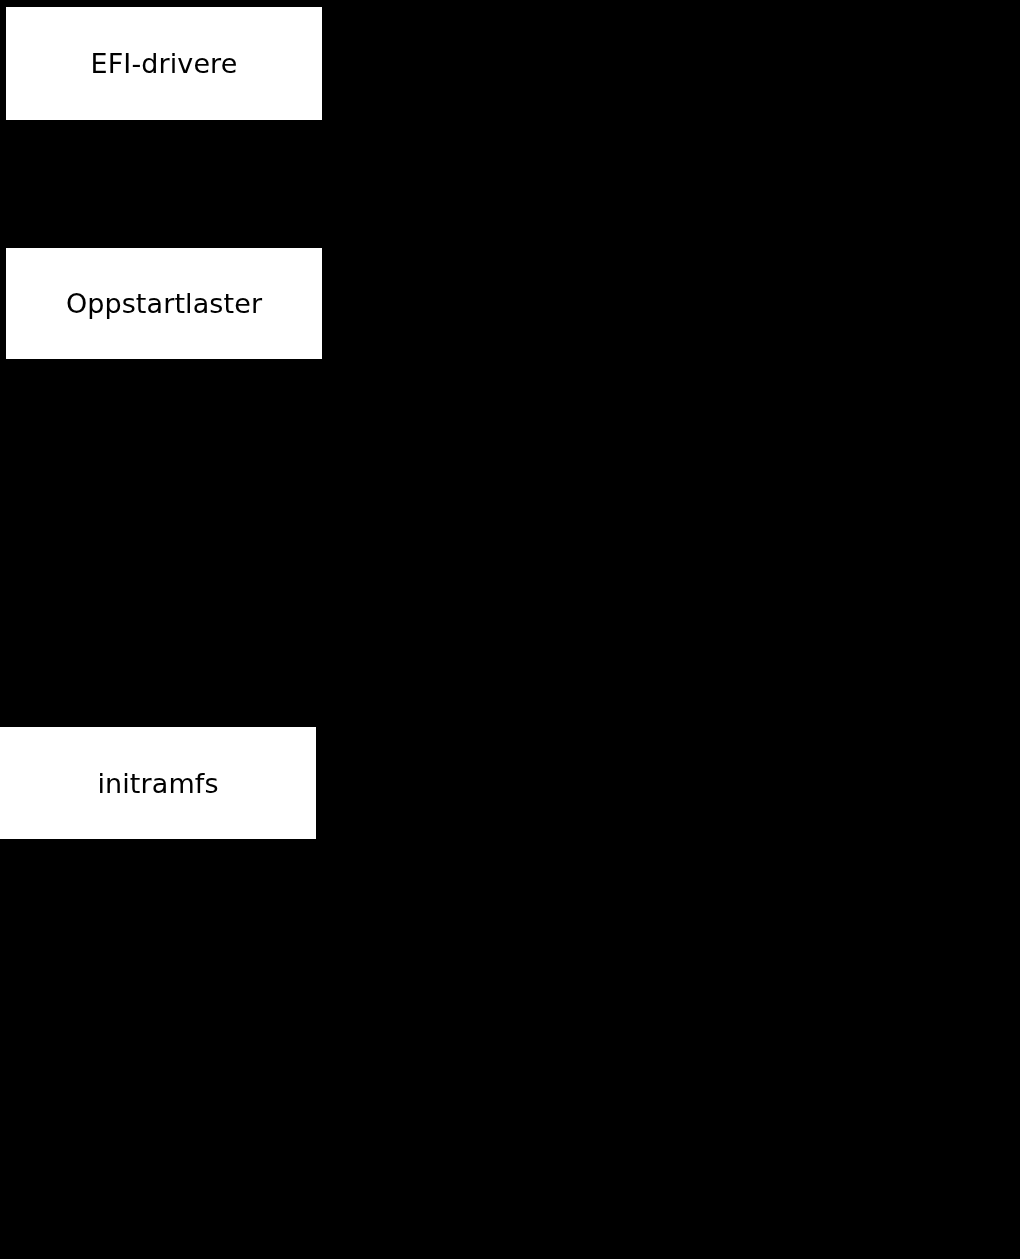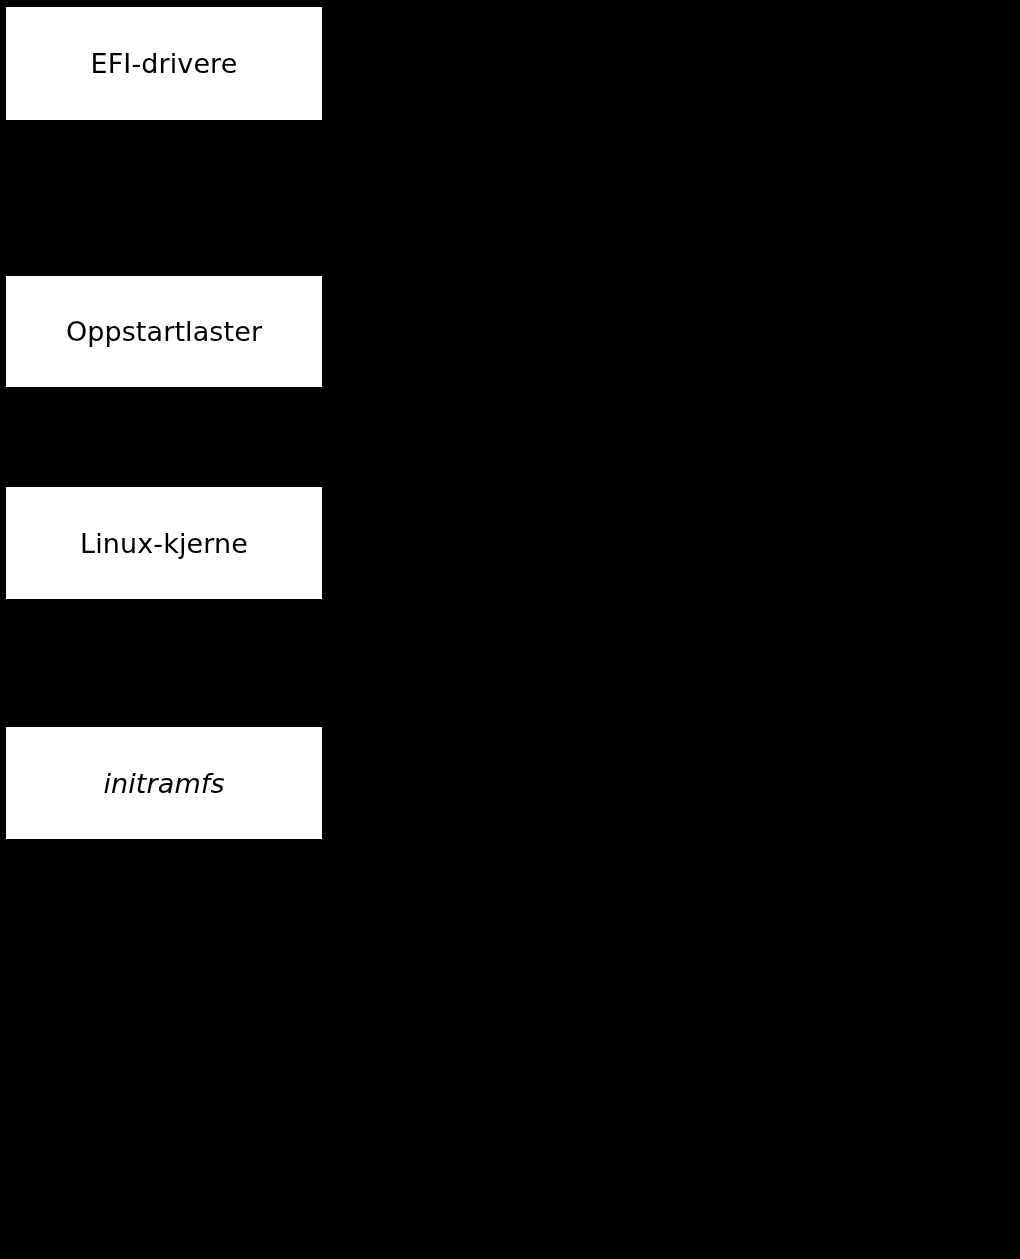--- a/index.html
+++ b/index.html
@@ -42,40 +42,37 @@
     line-height: 1;
     font-weight: 400;
     letter-spacing: 0.1px;
     text-align: center;
     white-space: nowrap;
     user-select: none;
   }
 
   
   #stage-0 { left: 6px;  top: 7px;    width: 316px; height: 113px; }
-  #stage-1 { left: 6px;  top: 248px;  width: 316px; height: 111px; margin-top: 28px; }
+  #stage-1 { left: 6px;  top: 248px;  width: 316px; height: 111px; }
   #stage-2 { left: 6px;  top: 487px;  width: 316px; height: 112px; }
-  #stage-3 { left: 6px;  top: 727px;  width: 316px; height: 112px; font-style: italic; }
+  #stage-3 { left: 0;  top: 727px;  width: 316px; height: 112px; }
   #stage-4 { left: 6px;  top: 967px;  width: 316px; height: 112px; }
 </style>
 </head>
 <body>
 
 <div id="diagram-canvas">
 
   <div class="stage-box" id="stage-0">
     <span class="stage-label">EFI-drivere</span>
   </div>
 
   <div class="stage-box" id="stage-1">
     <span class="stage-label">Oppstartlaster</span>
   </div>
 
-  <div class="stage-box" id="stage-2">
-    <span class="stage-label">Linux-kjerne</span>
-  </div>
 
   <div class="stage-box" id="stage-3">
     <span class="stage-label">initramfs</span>
   </div>
 
 
 </div>
 
 </body></html>

